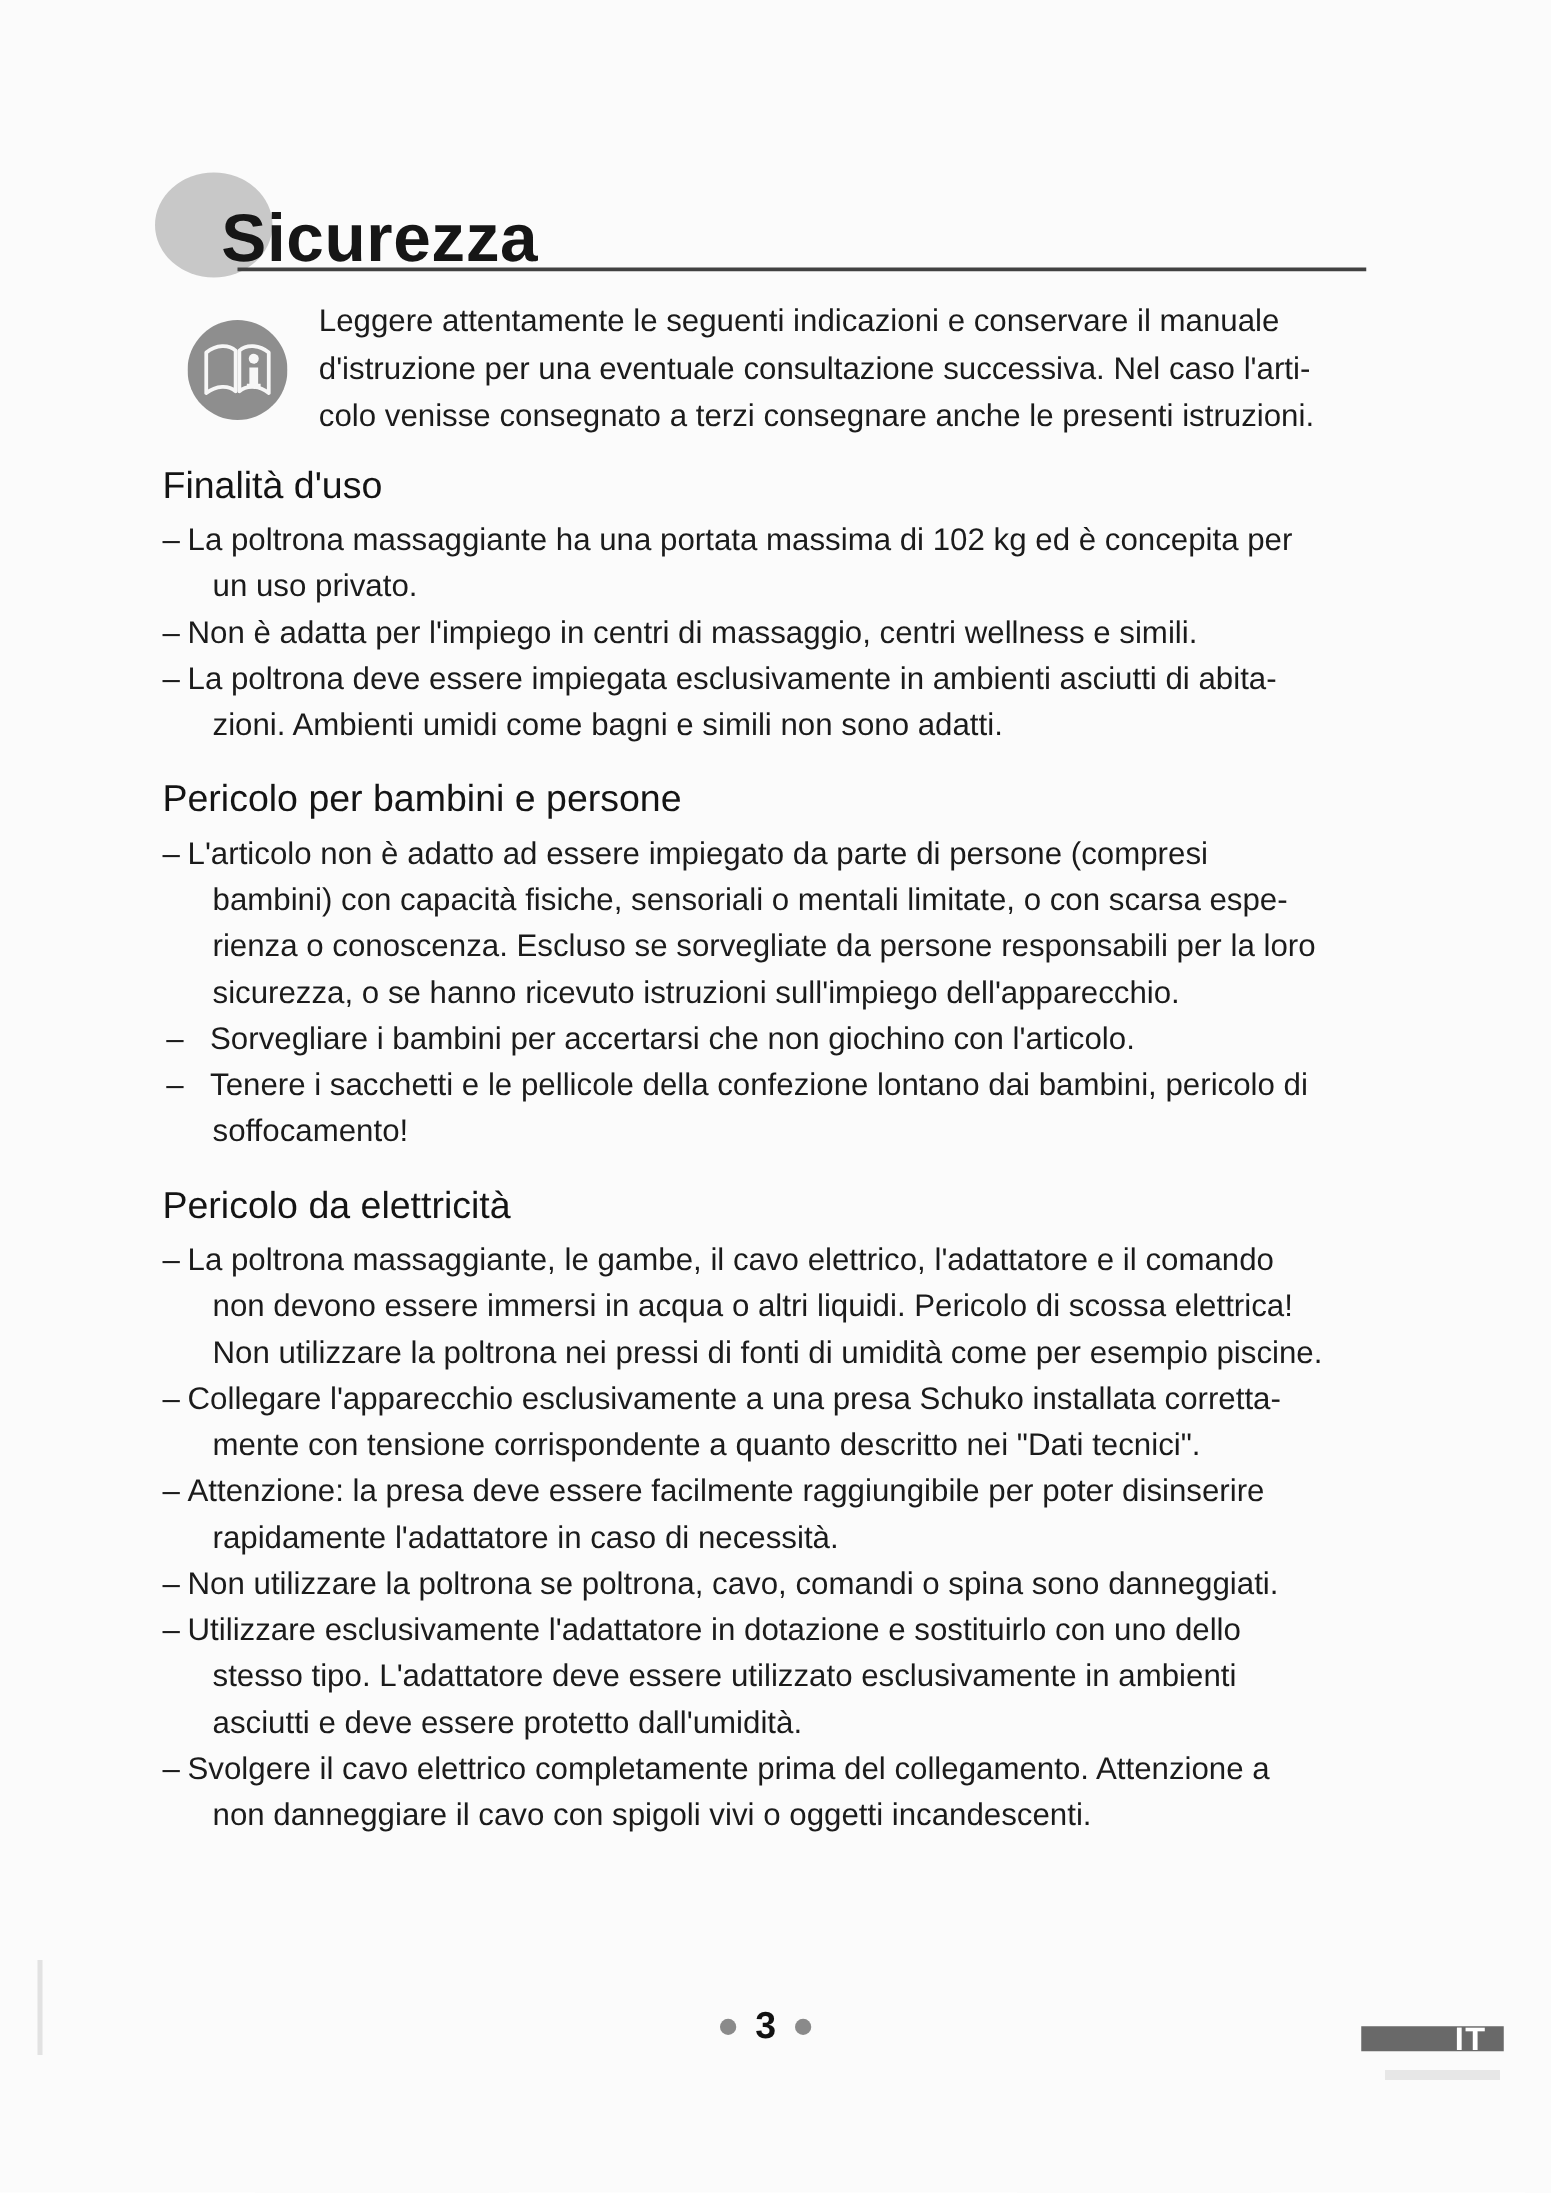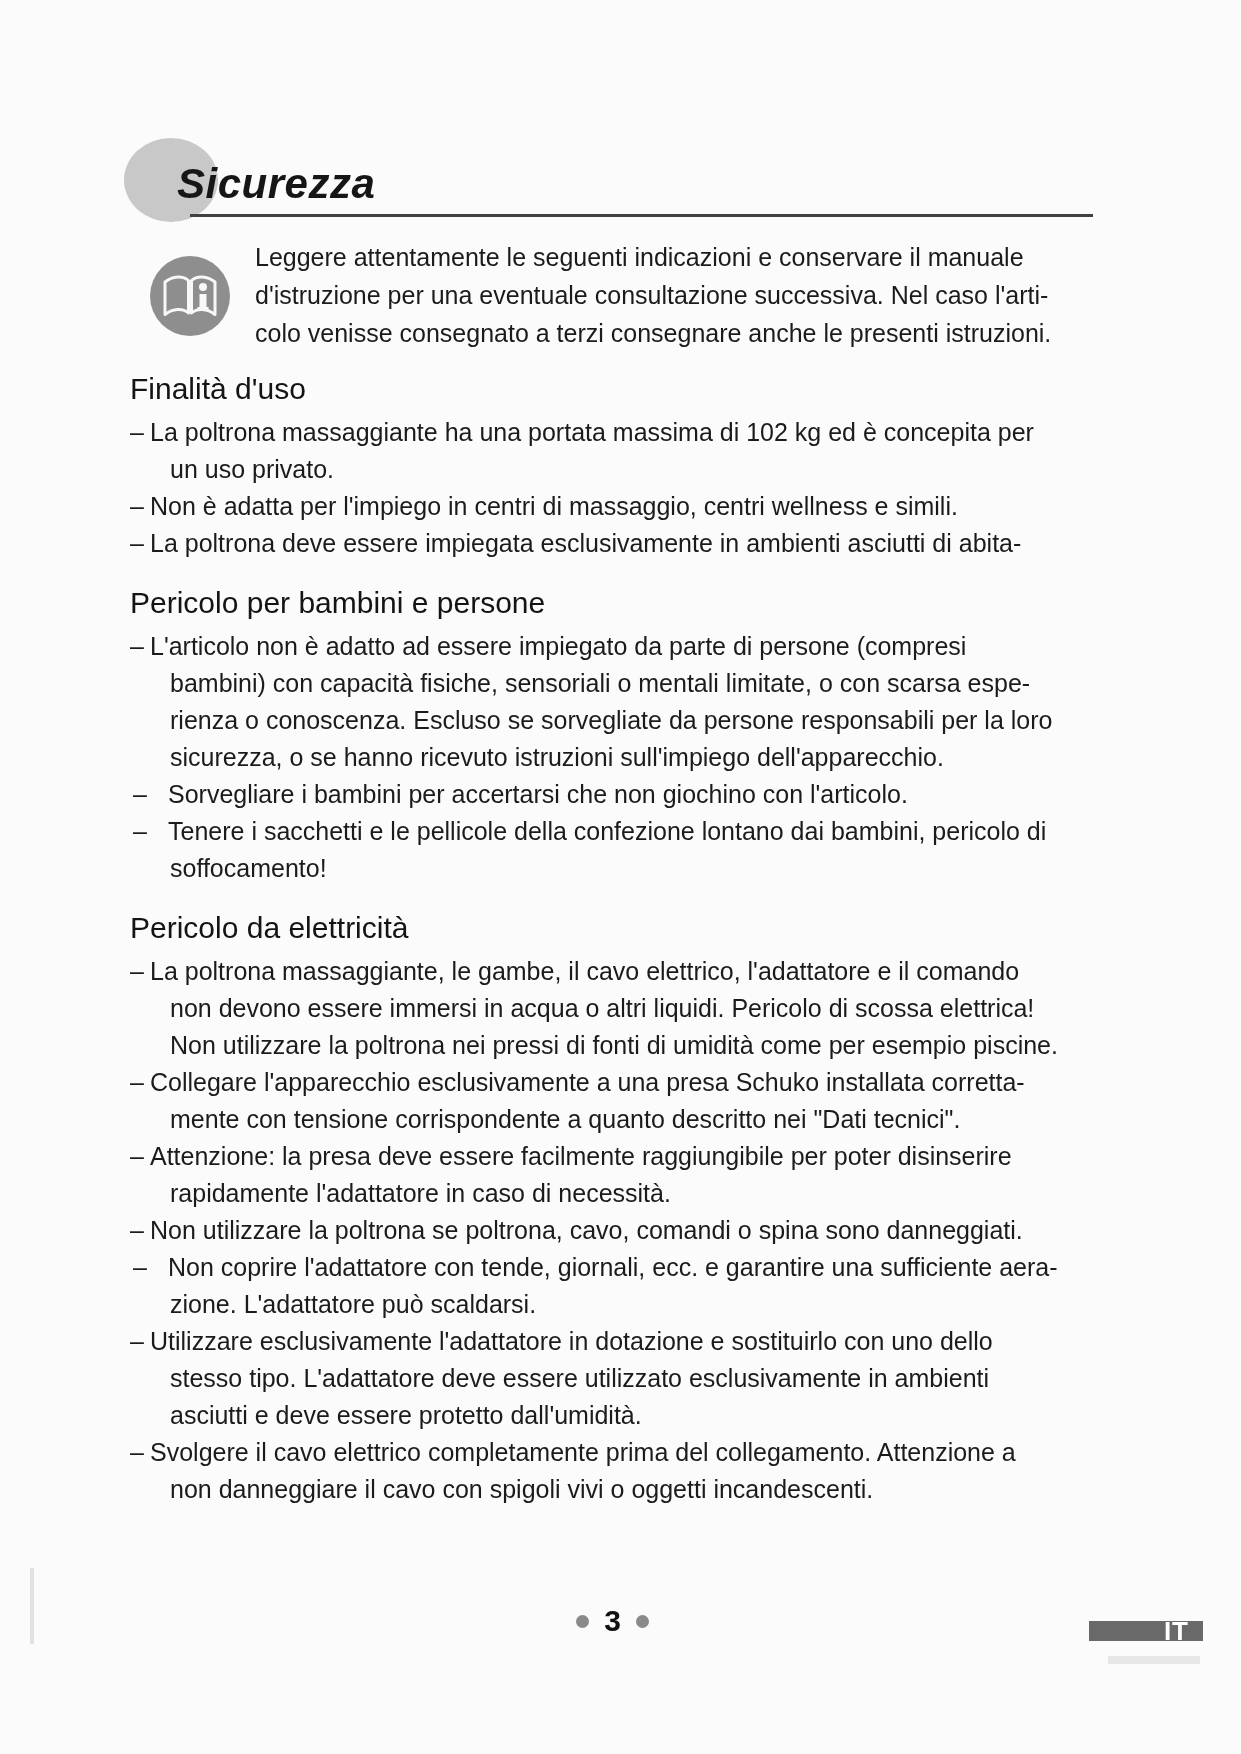--- a/index.html
+++ b/index.html
@@ -11,21 +11,21 @@
     color:#1b1b1b;
     overflow:hidden;
   }
   
   .title-circle{
     position:absolute;left:124px;top:138px;width:94px;height:84px;
     border-radius:50%;background:#c8c8c8;
   }
   h1.page-title{
     position:absolute;left:177px;top:160px;margin:0;
-    font-size:42px;font-weight:bold;letter-spacing:0.5px;color:#161616;font-style:italic;
+    font-size:54px;font-weight:bold;letter-spacing:0.5px;color:#161616;
   }
   .title-underline{
     position:absolute;left:190px;top:214px;width:903px;height:3px;background:#414141;
   }
   
   .intro-icon{
     position:absolute;left:150px;top:256px;width:80px;height:80px;
   }
   .intro-text{
     position:absolute;left:255px;top:238px;width:845px;
@@ -98,20 +98,21 @@
     <h2 class="section-heading first">Finalità d'uso</h2>
     <div class="bullet">
       <div class="bl first"><span class="dash">–</span><span>La poltrona massaggiante ha una portata massima di 102 kg ed è concepita per</span></div>
       <div class="bl cont">un uso privato.</div>
     </div>
     <div class="bullet">
       <div class="bl first"><span class="dash">–</span><span>Non è adatta per l'impiego in centri di massaggio, centri wellness e simili.</span></div>
     </div>
     <div class="bullet">
       <div class="bl first"><span class="dash">–</span><span>La poltrona deve essere impiegata esclusivamente in ambienti asciutti di abita-</span></div>
+      <div class="bl cont">zioni. Ambienti umidi come bagni e simili non sono adatti.</div>
     </div>
 
     <h2 class="section-heading">Pericolo per bambini e persone</h2>
     <div class="bullet">
       <div class="bl first"><span class="dash">–</span><span>L'articolo non è adatto ad essere impiegato da parte di persone (compresi</span></div>
       <div class="bl cont">bambini) con capacità fisiche, sensoriali o mentali limitate, o con scarsa espe-</div>
       <div class="bl cont">rienza o conoscenza. Escluso se sorvegliate da persone responsabili per la loro</div>
       <div class="bl cont">sicurezza, o se hanno ricevuto istruzioni sull'impiego dell'apparecchio.</div>
     </div>
     <div class="bullet">
@@ -133,24 +134,20 @@
       <div class="bl cont">mente con tensione corrispondente a quanto descritto nei "Dati tecnici".</div>
     </div>
     <div class="bullet">
       <div class="bl first"><span class="dash">–</span><span>Attenzione: la presa deve essere facilmente raggiungibile per poter disinserire</span></div>
       <div class="bl cont">rapidamente l'adattatore in caso di necessità.</div>
     </div>
     <div class="bullet">
       <div class="bl first"><span class="dash">–</span><span>Non utilizzare la poltrona se poltrona, cavo, comandi o spina sono danneggiati.</span></div>
     </div>
     <div class="bullet">
-      <div class="bl first"><span class="dash wide">–</span><span>Non coprire l'adattatore con tende, giornali, ecc. e garantire una sufficiente aera-</span></div>
-      <div class="bl cont">zione. L'adattatore può scaldarsi.</div>
-    </div>
-    <div class="bullet">
       <div class="bl first"><span class="dash">–</span><span>Utilizzare esclusivamente l'adattatore in dotazione e sostituirlo con uno dello</span></div>
       <div class="bl cont">stesso tipo. L'adattatore deve essere utilizzato esclusivamente in ambienti</div>
       <div class="bl cont">asciutti e deve essere protetto dall'umidità.</div>
     </div>
     <div class="bullet">
       <div class="bl first"><span class="dash">–</span><span>Svolgere il cavo elettrico completamente prima del collegamento. Attenzione a</span></div>
       <div class="bl cont">non danneggiare il cavo con spigoli vivi o oggetti incandescenti.</div>
     </div>
 
   </div>

